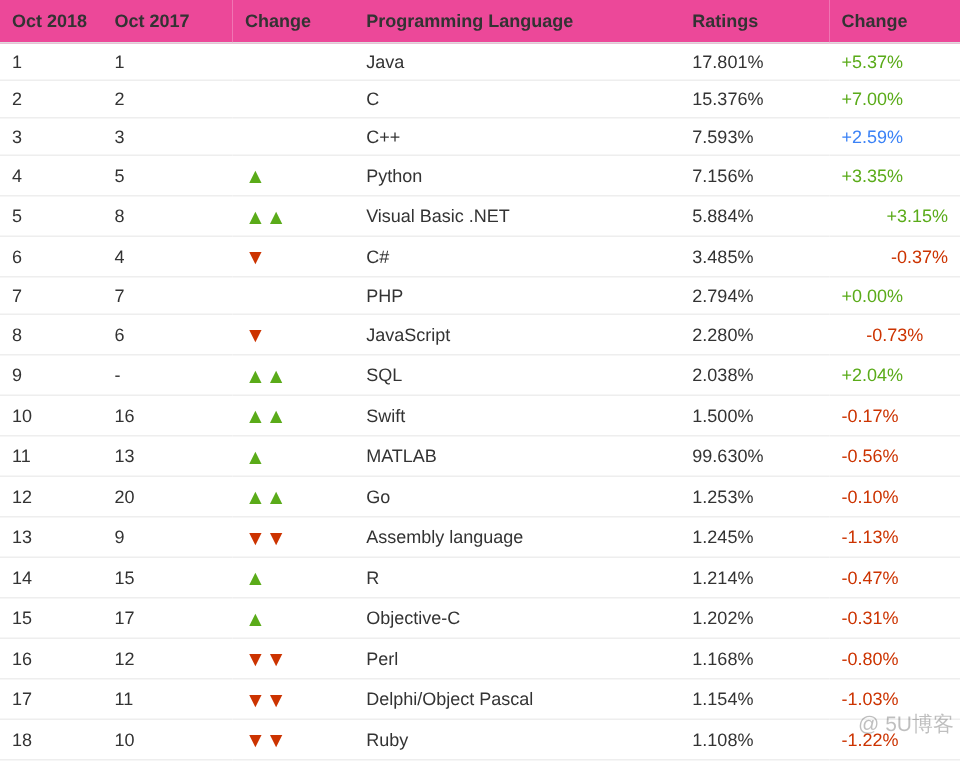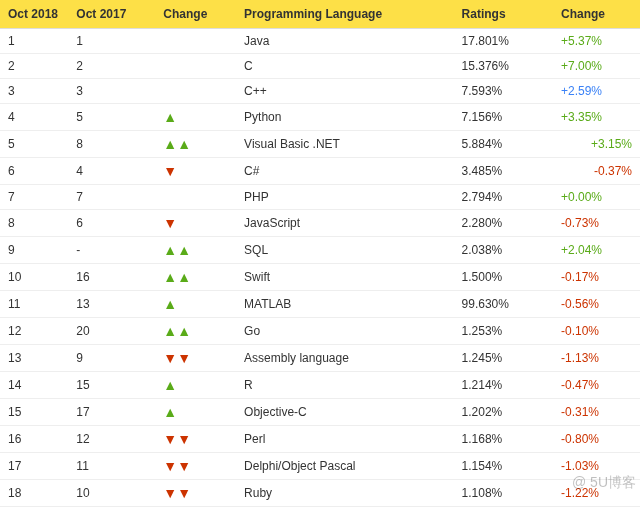--- a/index.html
+++ b/index.html
@@ -7,21 +7,21 @@
       font-family: Arial, sans-serif;
       font-size: 12px;
       background: #fff;
       color: #333;
     }
     table {
       width: 100%;
       border-collapse: collapse;
     }
     thead tr {
-      background: #fde047;
+      background: #ec4899;
     }
     th {
       padding: 7px 8px;
       text-align: left;
       font-weight: bold;
       font-size: 12px;
       color: #333;
       border-bottom: 1px solid #ddd;
     }
     td {
@@ -117,21 +117,21 @@
         <td>PHP</td>
         <td>2.794%</td>
         <td style="color: rgb(90, 171, 25);">+0.00%</td>
       </tr>
       <tr>
         <td>8</td>
         <td>6</td>
         <td><span class="arrow-down">▼</span></td>
         <td>JavaScript</td>
         <td>2.280%</td>
-        <td style="color: rgb(204, 51, 0);">-0.73%</td>
+        <td style="color: rgb(204, 51, 0); text-align: center;">-0.73%</td>
       </tr>
       <tr>
         <td>9</td>
         <td>-</td>
         <td><span class="arrow-up2">▲▲</span></td>
         <td>SQL</td>
         <td>2.038%</td>
         <td style="color: rgb(90, 171, 25); margin-left: 23px;">+2.04%</td>
       </tr>
       <tr>

